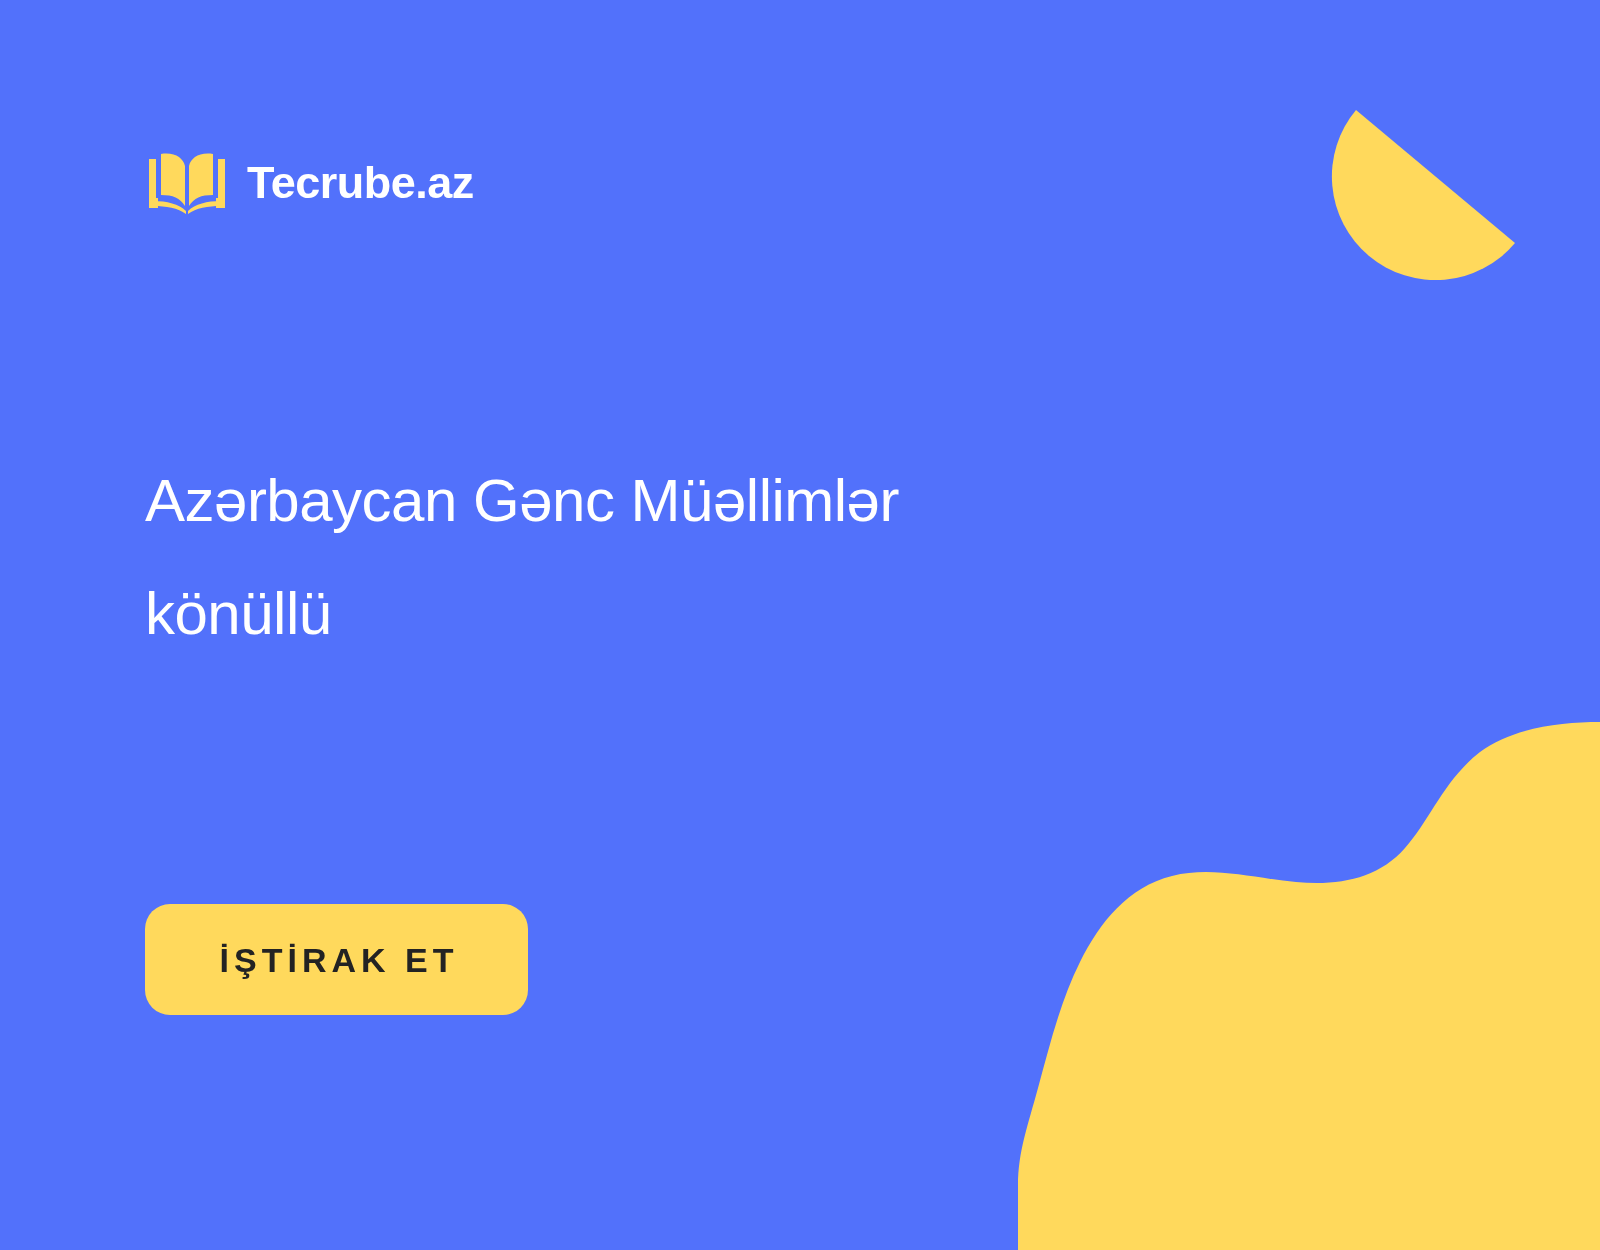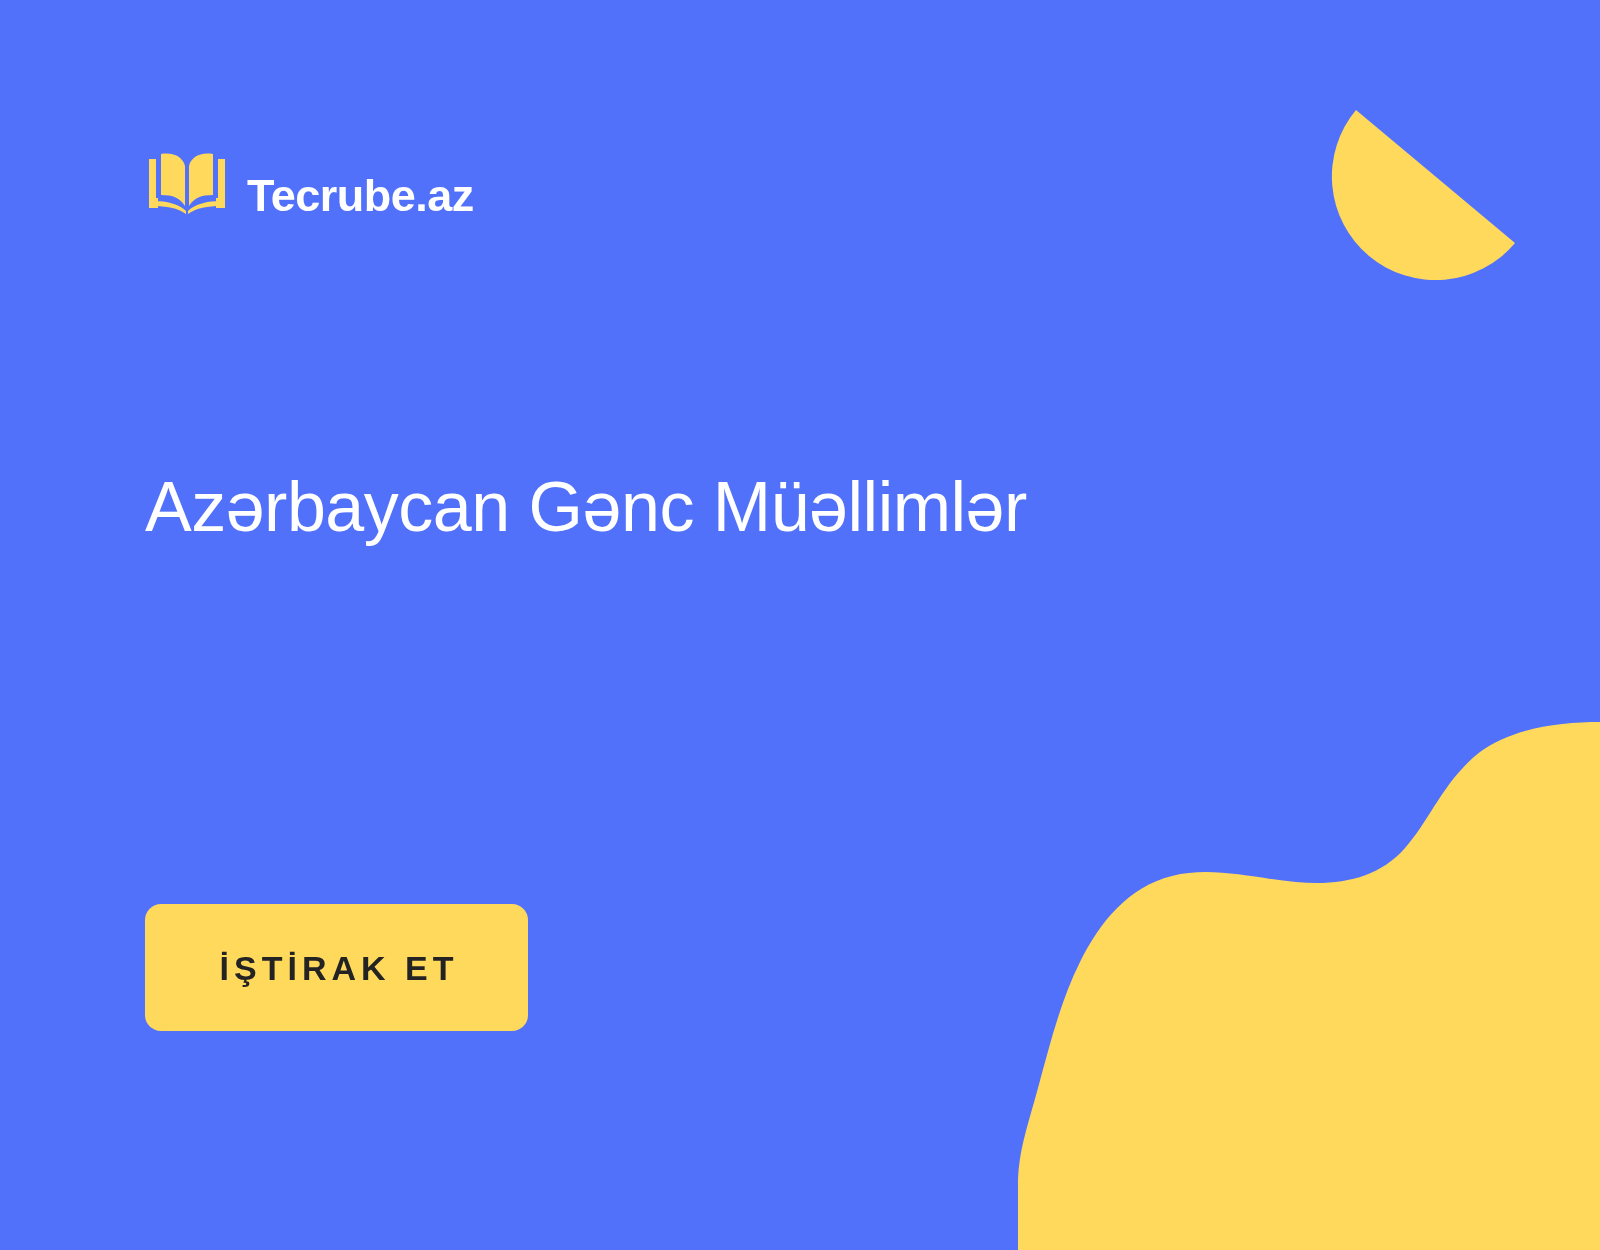--- a/index.html
+++ b/index.html
@@ -29,21 +29,21 @@
     height: 1250px;
     pointer-events: none;
   }
 
   
   #logo {
     position: absolute;
     left: 145px;
     top: 146px;
     display: flex;
-    align-items: flex-end;
+    align-items: center;
     gap: 18px;
     z-index: 5;
   }
   #logo-icon {
     width: 84px;
     height: 72px;
     display: block;
     flex: 0 0 auto;
   }
   #logo-text {
@@ -58,40 +58,40 @@
 
   
   #headline {
     position: absolute;
     left: 145px;
     top: 404px;
     width: 1210px;
     z-index: 5;
     font-family: "Liberation Sans", sans-serif;
     font-weight: 400;
-    font-size: 70px;
+    font-size: 60px;
     line-height: 113px;
     letter-spacing: -0.5px;
     color: #ffffff;
   }
   #headline .hl-line {
     display: block;
     white-space: nowrap;
   }
 
   
   #cta-button {
     position: absolute;
     left: 145px;
     top: 904px;
     width: 383px;
-    height: 127px;
+    height: 111px;
     background: #ffd95c;
     border: none;
-    border-radius: 16px;
+    border-radius: 25px;
     cursor: pointer;
     display: flex;
     align-items: center;
     justify-content: center;
     padding: 0;
     z-index: 5;
   }
   #cta-label {
     font-family: "Liberation Sans", sans-serif;
     font-size: 34px;
@@ -144,19 +144,20 @@
       <path fill="#ffd95c" d="M68 8 C54 6, 46 12, 44 20 L44 60 C49 52, 56 49, 68 49 Z"></path>
 
       <path fill="#ffd95c" d="M8 55 C22 55, 34 58, 41 65 L41 68 C33 62, 21 60, 8 60 Z"></path>
       <path fill="#ffd95c" d="M76 55 C62 55, 50 58, 43 65 L43 68 C51 62, 63 60, 76 60 Z"></path>
     </svg>
     <span id="logo-text">Tecrube.az</span>
   </div>
 
   <h1 id="headline">
     <span class="hl-line">Azərbaycan Gənc Müəllimlər</span>
+    <span class="hl-line">könüllü</span>
   </h1>
 
   <button id="cta-button">
     <span id="cta-label">İŞTİRAK ET</span>
   </button>
 
 </div>
 
 </body></html>

